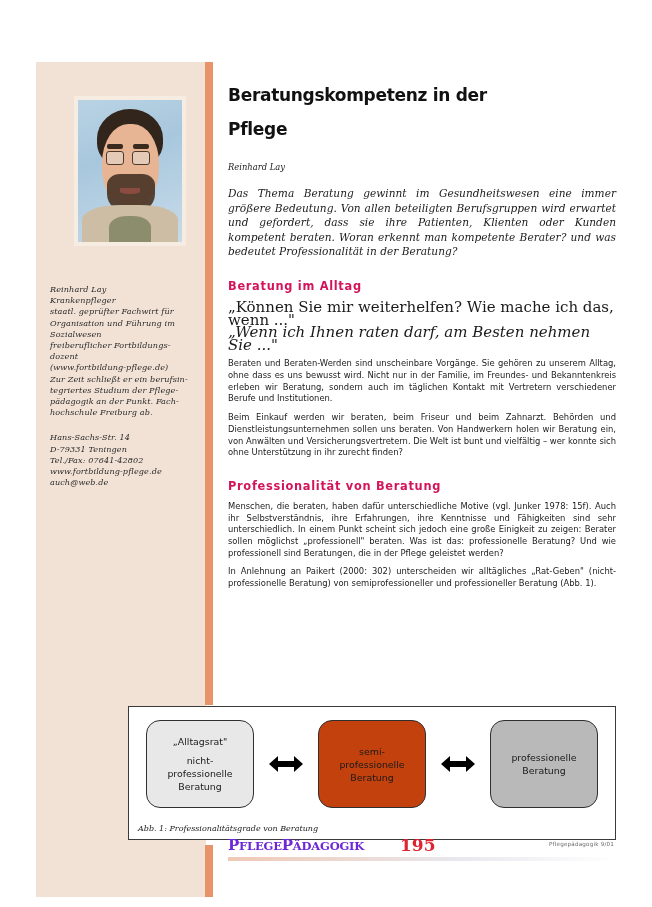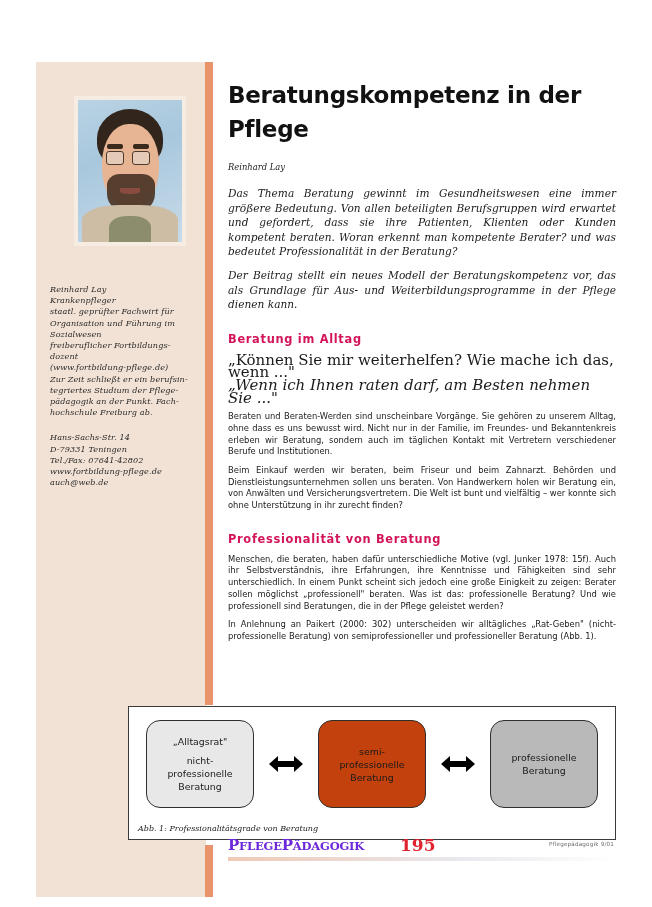--- a/index.html
+++ b/index.html
@@ -153,21 +153,21 @@
   .main {
     position: absolute;
     left: 228px;
     top: 80px;
     width: 388px;
   }
 
   .doc-title {
     font-family: "DejaVu Sans", sans-serif;
     font-weight: bold;
-    font-size: 23px;
+    font-size: 17px;
     line-height: 31px;
     color: #111111;
     letter-spacing: -0.3px;
     position: relative;
     display: block;
   }
   .doc-title .line {
     display: inline-block;
     position: relative;
     padding-bottom: 3px;
@@ -380,21 +380,20 @@
 
     <div class="doc-title">
       <span class="line">Beratungskompetenz in der</span><br>
       <span class="line">Pflege</span>
     </div>
 
     <div class="byline">Reinhard Lay</div>
 
     <div class="lead">
       <p>Das Thema Beratung gewinnt im Gesundheitswesen eine immer größere Bedeutung. Von allen beteiligten Berufsgruppen wird erwartet und gefordert, dass sie ihre Patienten, Klienten oder Kunden kompetent beraten. Woran erkennt man kompetente Berater? und was bedeutet Professionalität in der Beratung?</p>
-      <p>Der Beitrag stellt ein neues Modell der Beratungskompetenz vor, das als Grundlage für Aus- und Weiterbildungsprogramme in der Pflege dienen kann.</p>
     </div>
 
     <h2 class="section">Beratung im Alltag</h2>
     <div class="quote">„Können Sie mir weiterhelfen? Wie mache ich das, wenn ..."</div>
     <div class="quote it">„Wenn ich Ihnen raten darf, am Besten nehmen Sie ..."</div>
 
     <div class="body-text">
       <p>Beraten und Beraten-Werden sind unscheinbare Vorgänge. Sie gehören zu unserem Alltag, ohne dass es uns bewusst wird. Nicht nur in der Familie, im Freundes- und Bekanntenkreis erleben wir Beratung, sondern auch im täglichen Kontakt mit Vertretern verschiedener Berufe und Institutionen.</p>
       <p>Beim Einkauf werden wir beraten, beim Friseur und beim Zahnarzt. Behörden und Dienstleistungsunternehmen sollen uns beraten. Von Handwerkern holen wir Beratung ein, von Anwälten und Versicherungsvertretern. Die Welt ist bunt und vielfältig – wer konnte sich ohne Unterstützung in ihr zurecht finden?</p>
     </div>

